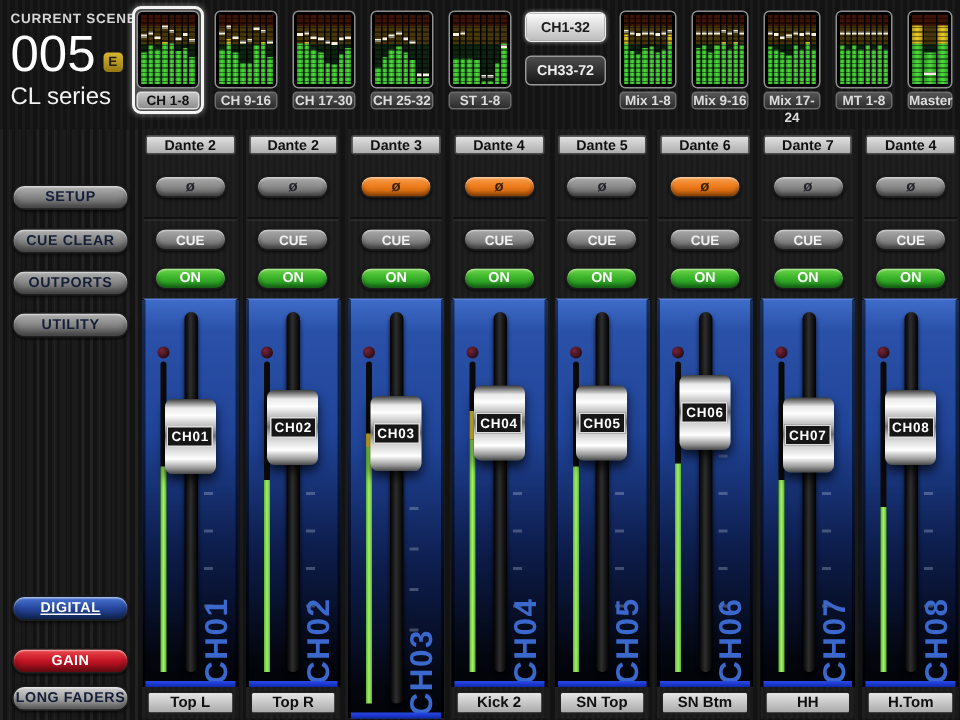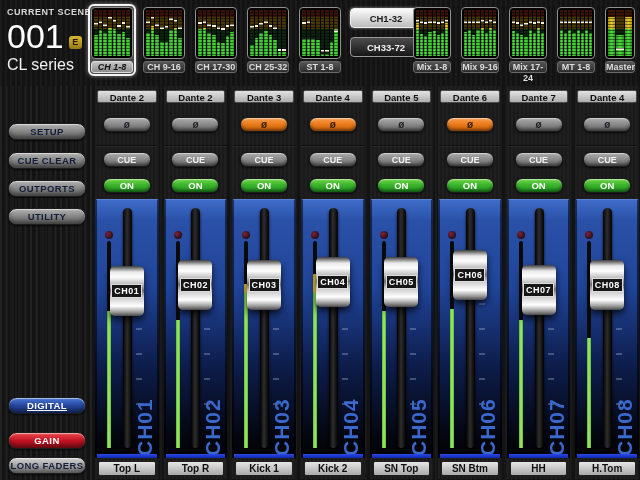--- a/index.html
+++ b/index.html
@@ -33,24 +33,24 @@
   .mscreen::after { content:""; position:absolute; inset:2px; pointer-events:none;
     background:repeating-linear-gradient(180deg, transparent 0 2px, rgba(0,0,0,.45) 2px 3px); }
   .mbar { flex:1; position:relative;
     background:linear-gradient(180deg,#3c1207 0 16%,#473608 16% 42%,#0d2410 42% 100%); }
   .mfill-g,.mfill-y,.mfill-r { position:absolute; left:0; width:100%; }
   .mfill-g { background:linear-gradient(90deg,#2c9b24,#4fdc3c 50%,#2c9b24); bottom:0; }
   .mfill-y { background:linear-gradient(90deg,#b69a14,#e8cc2a 50%,#b69a14); }
   .mpeak { position:absolute; left:0; width:100%; height:2px; background:#f7f2dd; }
   .mlabel { margin-top:2px; height:12px; line-height:11px; text-align:center; font-size:9px; font-weight:bold;
     color:#ddd; background:linear-gradient(180deg,#555,#2d2d2d); border:1px solid #6b6b6b; border-radius:3px; }
-  .mgroup.selected .mlabel { background:linear-gradient(180deg,#c6c6c6,#8e8e8e); color:#111; border-color:#ddd;font-style:italic; }
+  .mgroup.selected .mlabel { background:linear-gradient(180deg,#c6c6c6,#8e8e8e); color:#111; border-color:#ddd; }
 
   #bank-buttons { width:54px; margin:0 6px 0 2px; }
-  .bank-btn { width:72px; height:20px; border-radius:4px; font-size:9.5px; font-weight:bold;
+  .bank-btn { width:54px; height:20px; border-radius:4px; font-size:9.5px; font-weight:bold;
     display:flex; align-items:center; justify-content:center;text-align:right; }
   #bank-btn-0 { margin-top:4px; background:linear-gradient(180deg,#fbfbfb,#bdbdbd); color:#1b1b1b;
     border:1px solid #eee; box-shadow:0 0 3px rgba(255,255,255,.6); }
   #bank-btn-1 { margin-top:9px; background:linear-gradient(180deg,#4c4c4c,#161616); color:#efefef;
     border:1px solid #999; }
 
   
   #sidebar { position:absolute; left:0; top:86px; width:94px; bottom:0;
     background-image:repeating-linear-gradient(90deg, rgba(255,255,255,.035) 0 2px, transparent 2px 6px); }
   .sbtn { position:absolute; left:8px; width:78px; height:17px; border-radius:9px;
@@ -114,21 +114,21 @@
     font-size:10px; font-weight:bold; color:#101010;
     background:linear-gradient(180deg,#e6e6e6,#a9a9a9); border:1px solid #1f1f1f; border-radius:2px; }
 </style>
 </head>
 <body>
 
 <div id="header">
   <div id="scene-panel">
     <div id="scene-label">CURRENT SCENE</div>
     <div id="scene-number-row">
-      <span id="scene-number">001</span><span id="scene-edit-badge">E</span>
+      <span id="scene-number">005</span><span id="scene-edit-badge">E</span>
     </div>
     <div id="scene-model">CL series</div>
   </div>
 
   <div id="meter-row">
     <div id="meter-groups-left" style="display:flex">
         <div class="mgroup mgroup-in selected">
           <div class="mscreen">
             <div class="mbar">
               <div class="mfill-g" style="height: 46%;"></div>
@@ -603,23 +603,20 @@
         <div class="ftick" style="top: 49.6%;"></div>
         <div class="ftick" style="top: 59.2%;"></div>
         <div class="ftick" style="top: 68.8%;"></div>
         <div class="ftick" style="top: 78.5%;"></div>
         <div class="fcap" style="top: 23.1%;">
           <div class="fcap-label">CH03</div>
         </div>
         <div class="bigch">CH03</div>
         <div class="strip-bottom-bar"></div>
       </div>
-      <div class="strip-name-row">
-        <div class="strip-name">Kick 1</div>
-      </div>
     </div>
     <div class="strip">
       <div class="strip-port">Dante 4</div>
       <div class="row row-phase">
         <div class="spill phase-on">ø</div>
       </div>
       <div class="strip-divider"></div>
       <div class="row row-cue">
         <div class="spill gray">CUE</div>
       </div>

